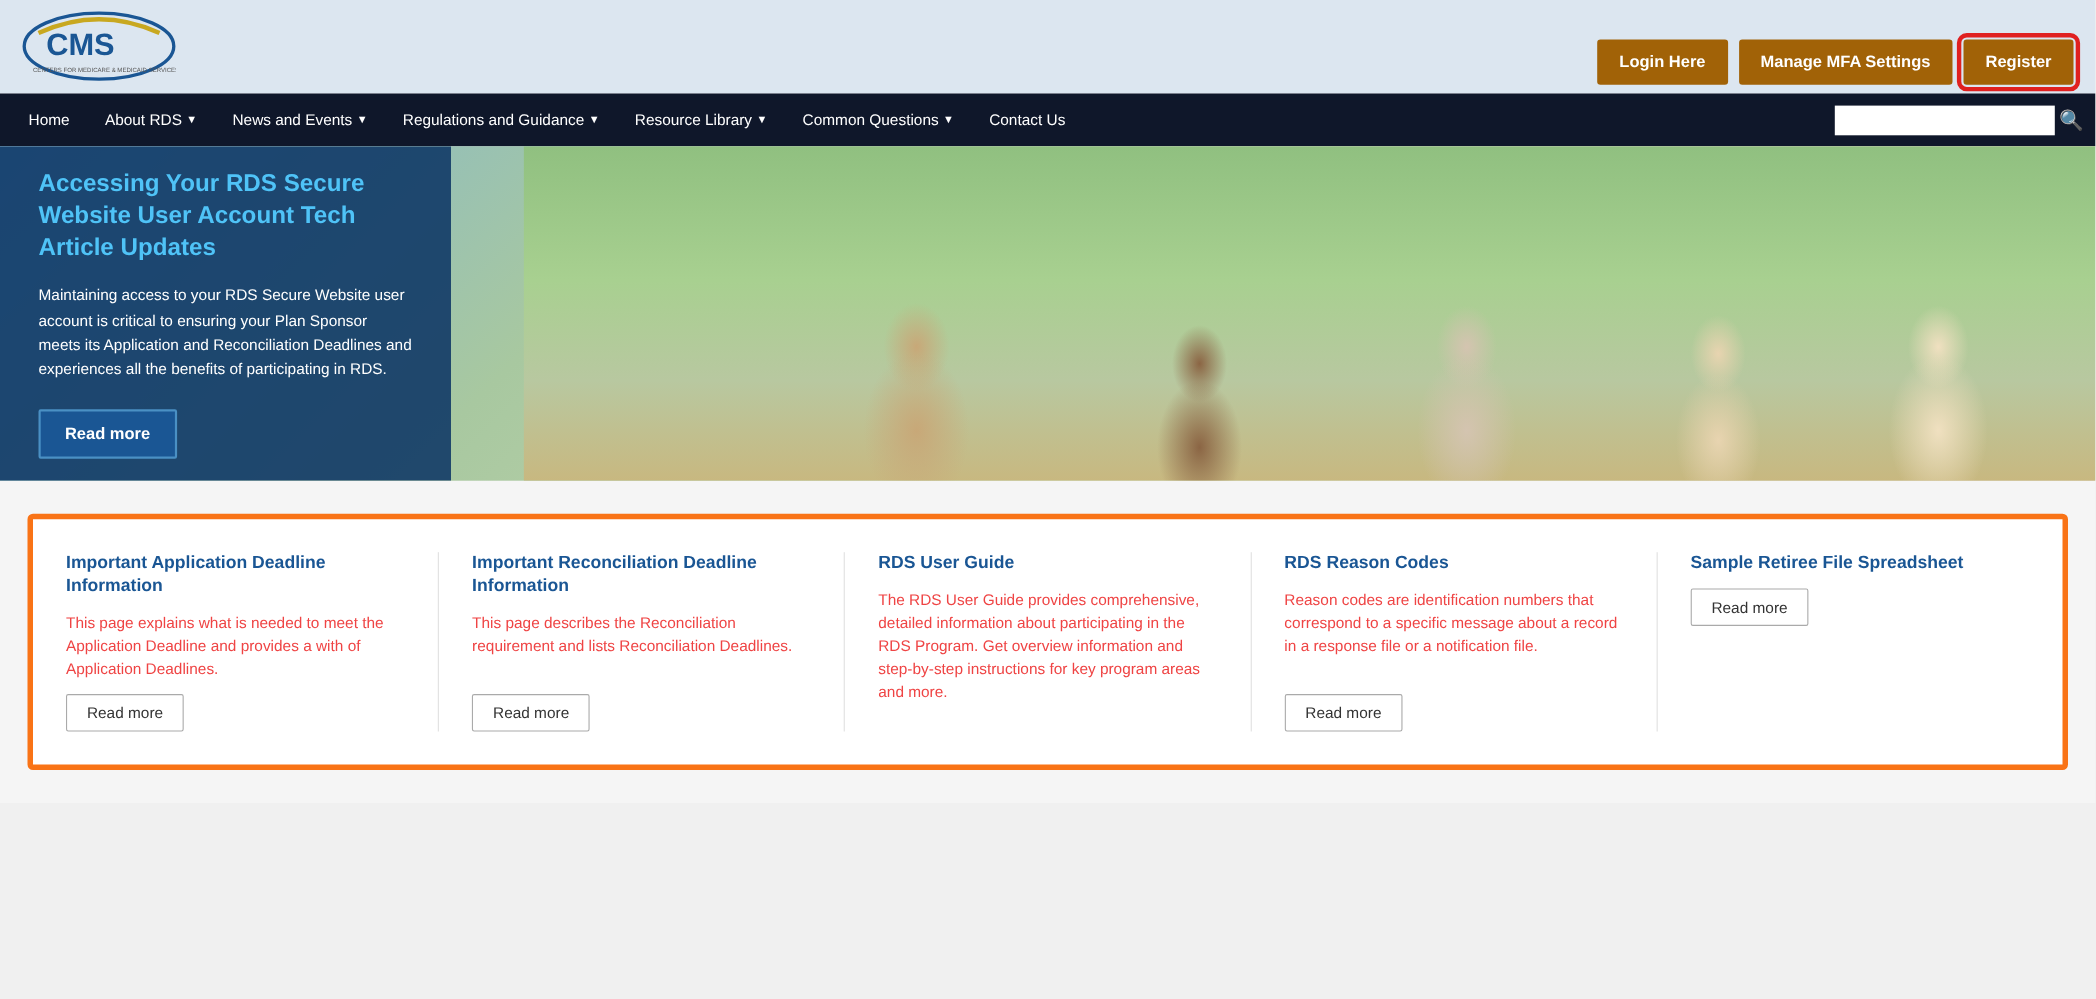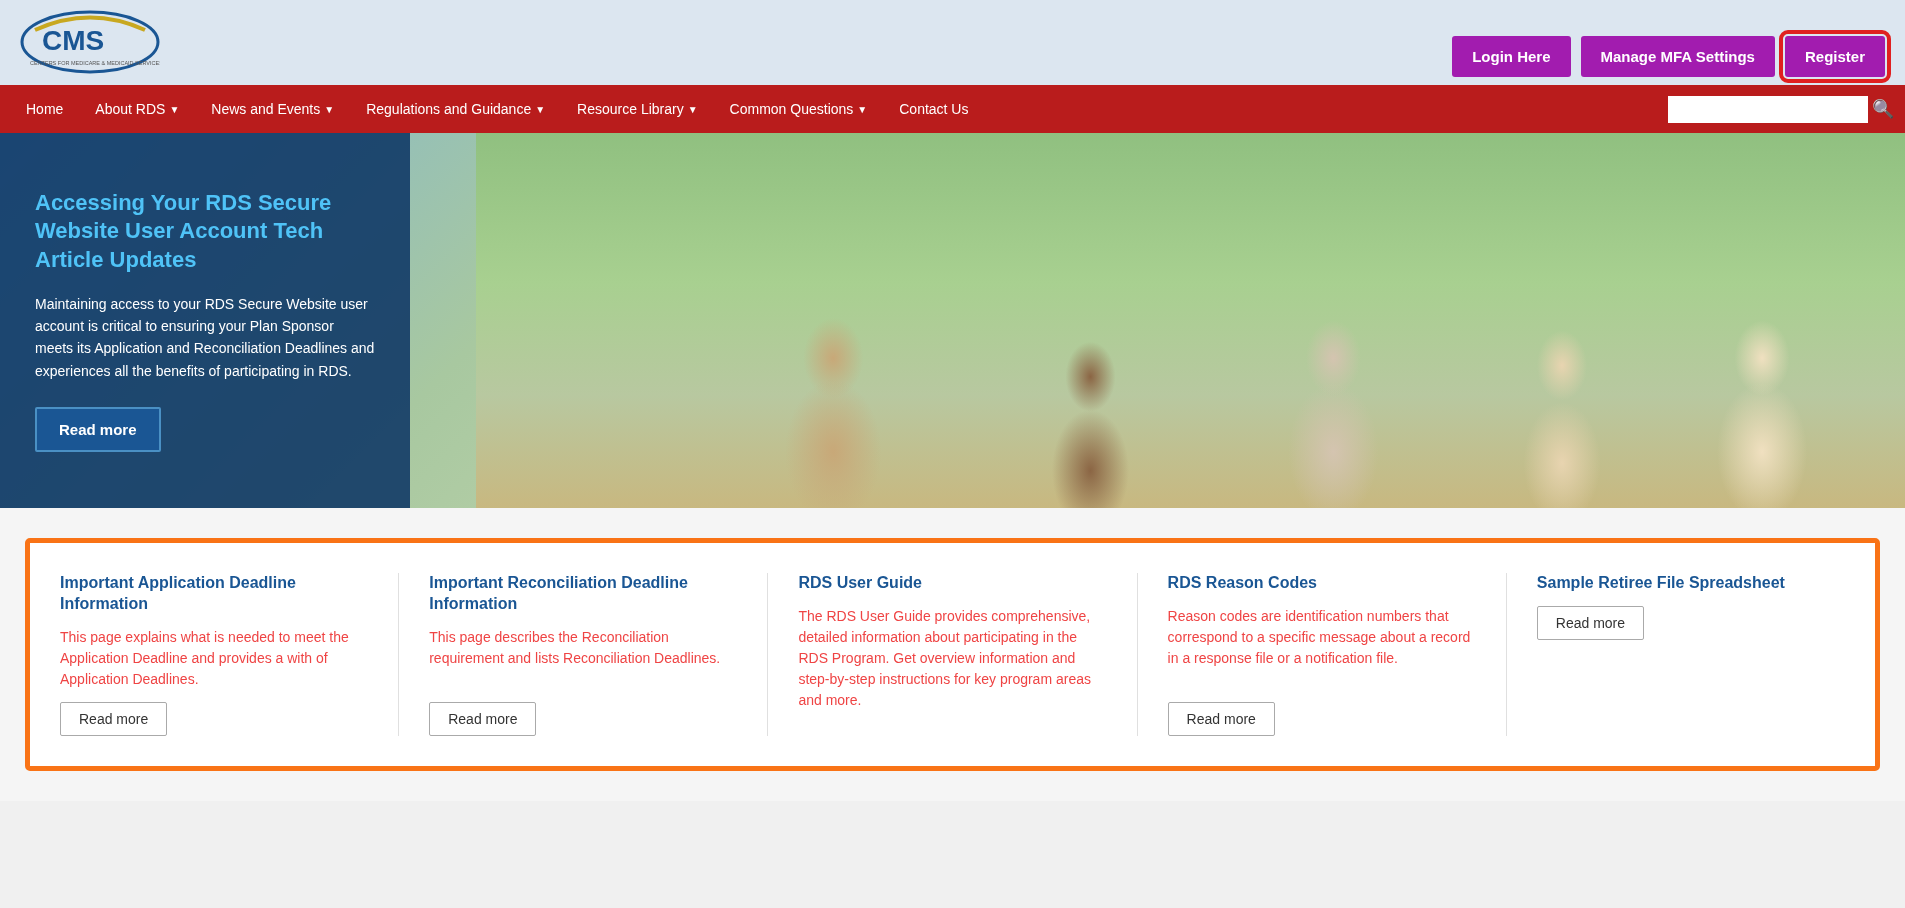--- a/index.html
+++ b/index.html
@@ -35,38 +35,38 @@
       color: #4a90c4;
       letter-spacing: 1px;
       text-transform: uppercase;
     }
     .header-buttons {
       display: flex;
       gap: 10px;
       align-items: center;
     }
     .header-btn {
-      background: #a21caf;
+      background: #a16207;
       color: white;
       border: none;
       padding: 12px 20px;
       font-size: 15px;
       font-weight: bold;
       cursor: pointer;
       border-radius: 3px;
       margin-top: 28px;
     }
     .header-btn.register {
       outline: 4px solid #e02020;
       outline-offset: 2px;
     }
 
     
     .main-nav {
-      background: #b91c1c;
+      background: #0f172a;
       display: flex;
       align-items: center;
       padding: 0 10px;
       height: 48px;
     }
     .nav-items {
       display: flex;
       align-items: center;
       flex: 1;
       gap: 0;
@@ -100,21 +100,21 @@
       background: none;
       border: none;
       color: white;
       cursor: pointer;
       font-size: 18px;
     }
 
     
     .hero {
       position: relative;
-      height: 375px;
+      height: 304px;
       overflow: hidden;
       background: linear-gradient(135deg, #7db5d4 0%, #a8c8a0 30%, #c8d8b0 60%, #d4c8a8 100%);
       display: flex;
       align-items: stretch;
     }
     .hero-bg {
       position: absolute;
       right: 0;
       top: 0;
       width: 75%;

